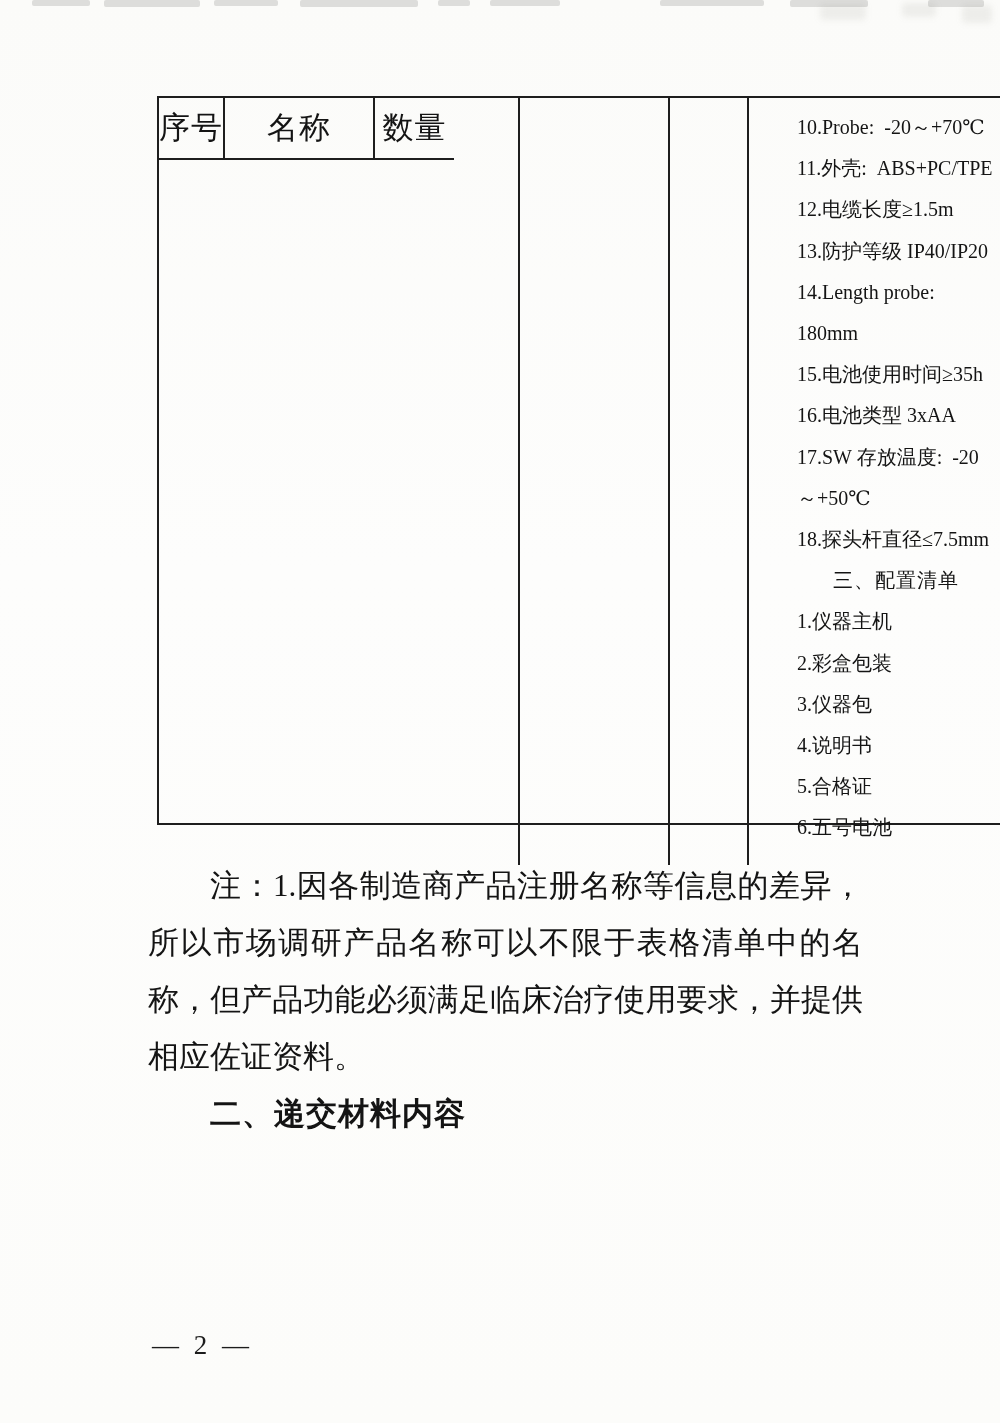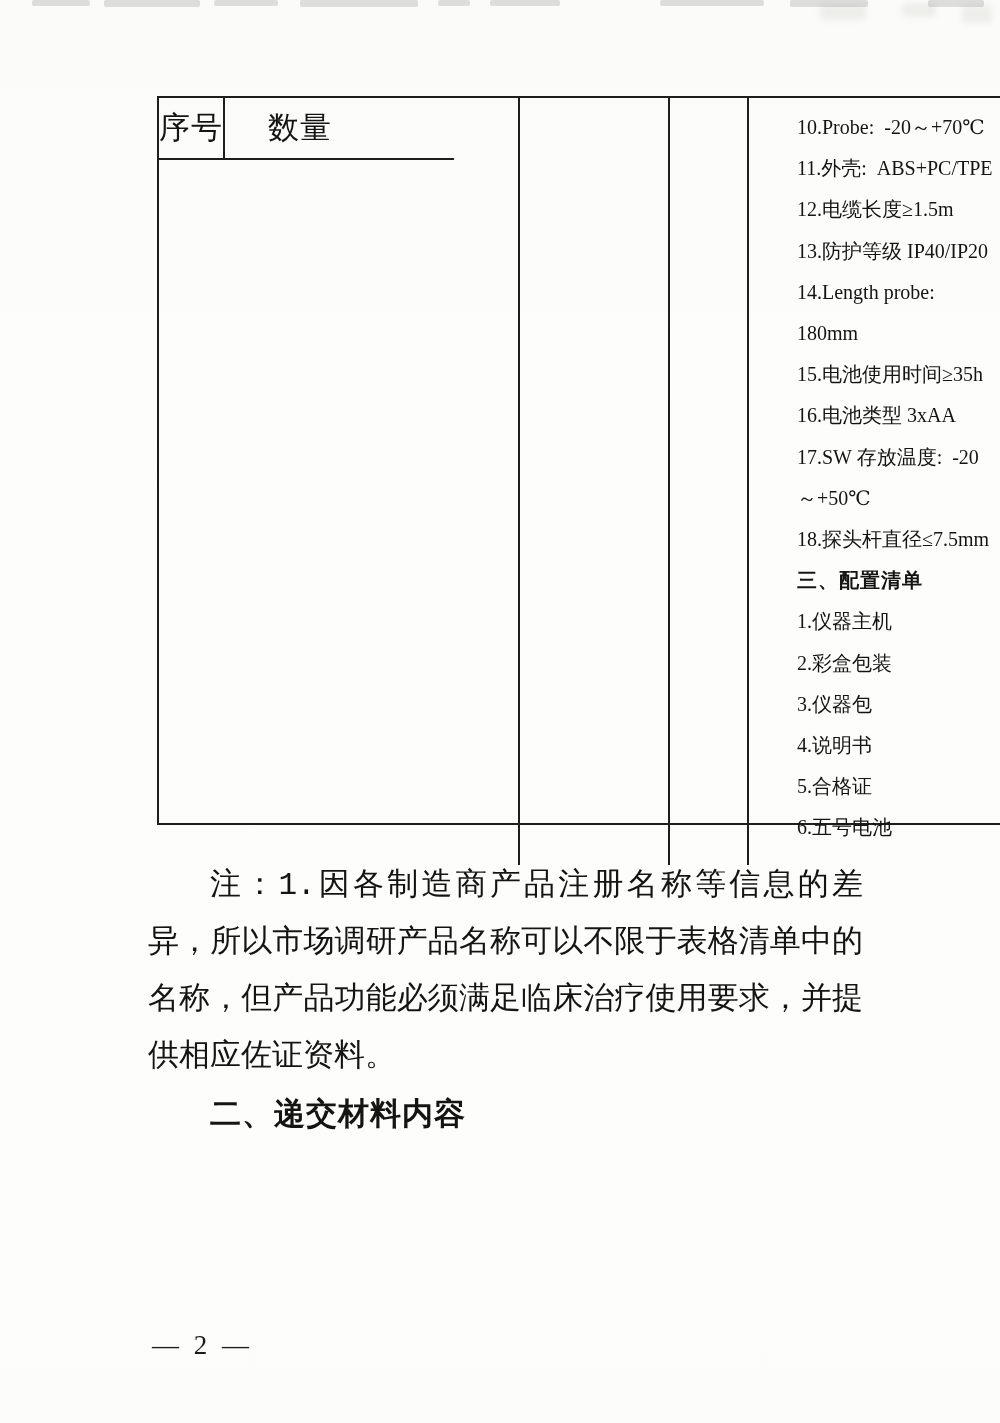--- a/index.html
+++ b/index.html
@@ -41,35 +41,36 @@
   }
   .req-cell {
     padding: 9px 8px 16px 48px;
     font-size: 20px;
     line-height: 41.2px;
     white-space: pre-wrap;
   }
   .req-cell .line { min-height: 41.2px; }
   .req-cell .bold-line {
     font-family: "Liberation Sans", "DejaVu Sans", sans-serif;
-    font-weight: bold;
+    font-weight: normal;
     letter-spacing: 1px;
+    text-align: center;
   }
 
   
   .notes {
     position: absolute;
     left: 148px;
     top: 857px;
     width: 715px;
     font-size: 31px;
     line-height: 57px;
     text-align: justify;
   }
-  .notes .para { margin: 0; text-indent: 2em; font-family: Liberation Mono, monospace; }
+  .notes .para { margin: 0; text-indent: 2em; }
   .notes .heading-line {
     font-family: "Liberation Sans", "DejaVu Sans", sans-serif;
     font-weight: bold;
     text-align: left;
     letter-spacing: 1px;
   }
 
   .page-number {
     position: absolute;
     left: 152px;
@@ -95,20 +96,21 @@
     <span class="scan-noise" style="left:790px; top:0; width:78px;  height:7px;"></span>
     <span class="scan-noise" style="left:928px; top:0; width:56px;  height:7px;"></span>
     <span class="scan-blob" style="left:820px; top:4px; width:46px; height:16px;"></span>
     <span class="scan-blob" style="left:902px; top:3px; width:34px; height:14px;"></span>
     <span class="scan-blob" style="left:962px; top:5px; width:30px; height:18px;"></span>
   </div>
 
   <div class="spec-table">
     <div class="t-row t-head">
       <div class="t-cell">序号</div>
+      <div class="t-cell">名称</div>
       <div class="t-cell">数量</div>
     </div>
     <div class="t-row t-body">
       <div class="t-cell"></div>
       <div class="t-cell"></div>
       <div class="t-cell"></div>
       <div class="t-cell req-cell"><div class="line">10.Probe:  -20～+70℃</div><div class="line">11.外壳:  ABS+PC/TPE</div><div class="line">12.电缆长度≥1.5m</div><div class="line">13.防护等级 IP40/IP20</div><div class="line">14.Length probe:  180mm</div><div class="line">15.电池使用时间≥35h</div><div class="line">16.电池类型 3xAA</div><div class="line">17.SW 存放温度:  -20～+50℃</div><div class="line">18.探头杆直径≤7.5mm</div><div class="line bold-line">三、配置清单</div><div class="line">1.仪器主机</div><div class="line">2.彩盒包装</div><div class="line">3.仪器包</div><div class="line">4.说明书</div><div class="line">5.合格证</div><div class="line">6.五号电池</div></div>
     </div>
   </div>
 

